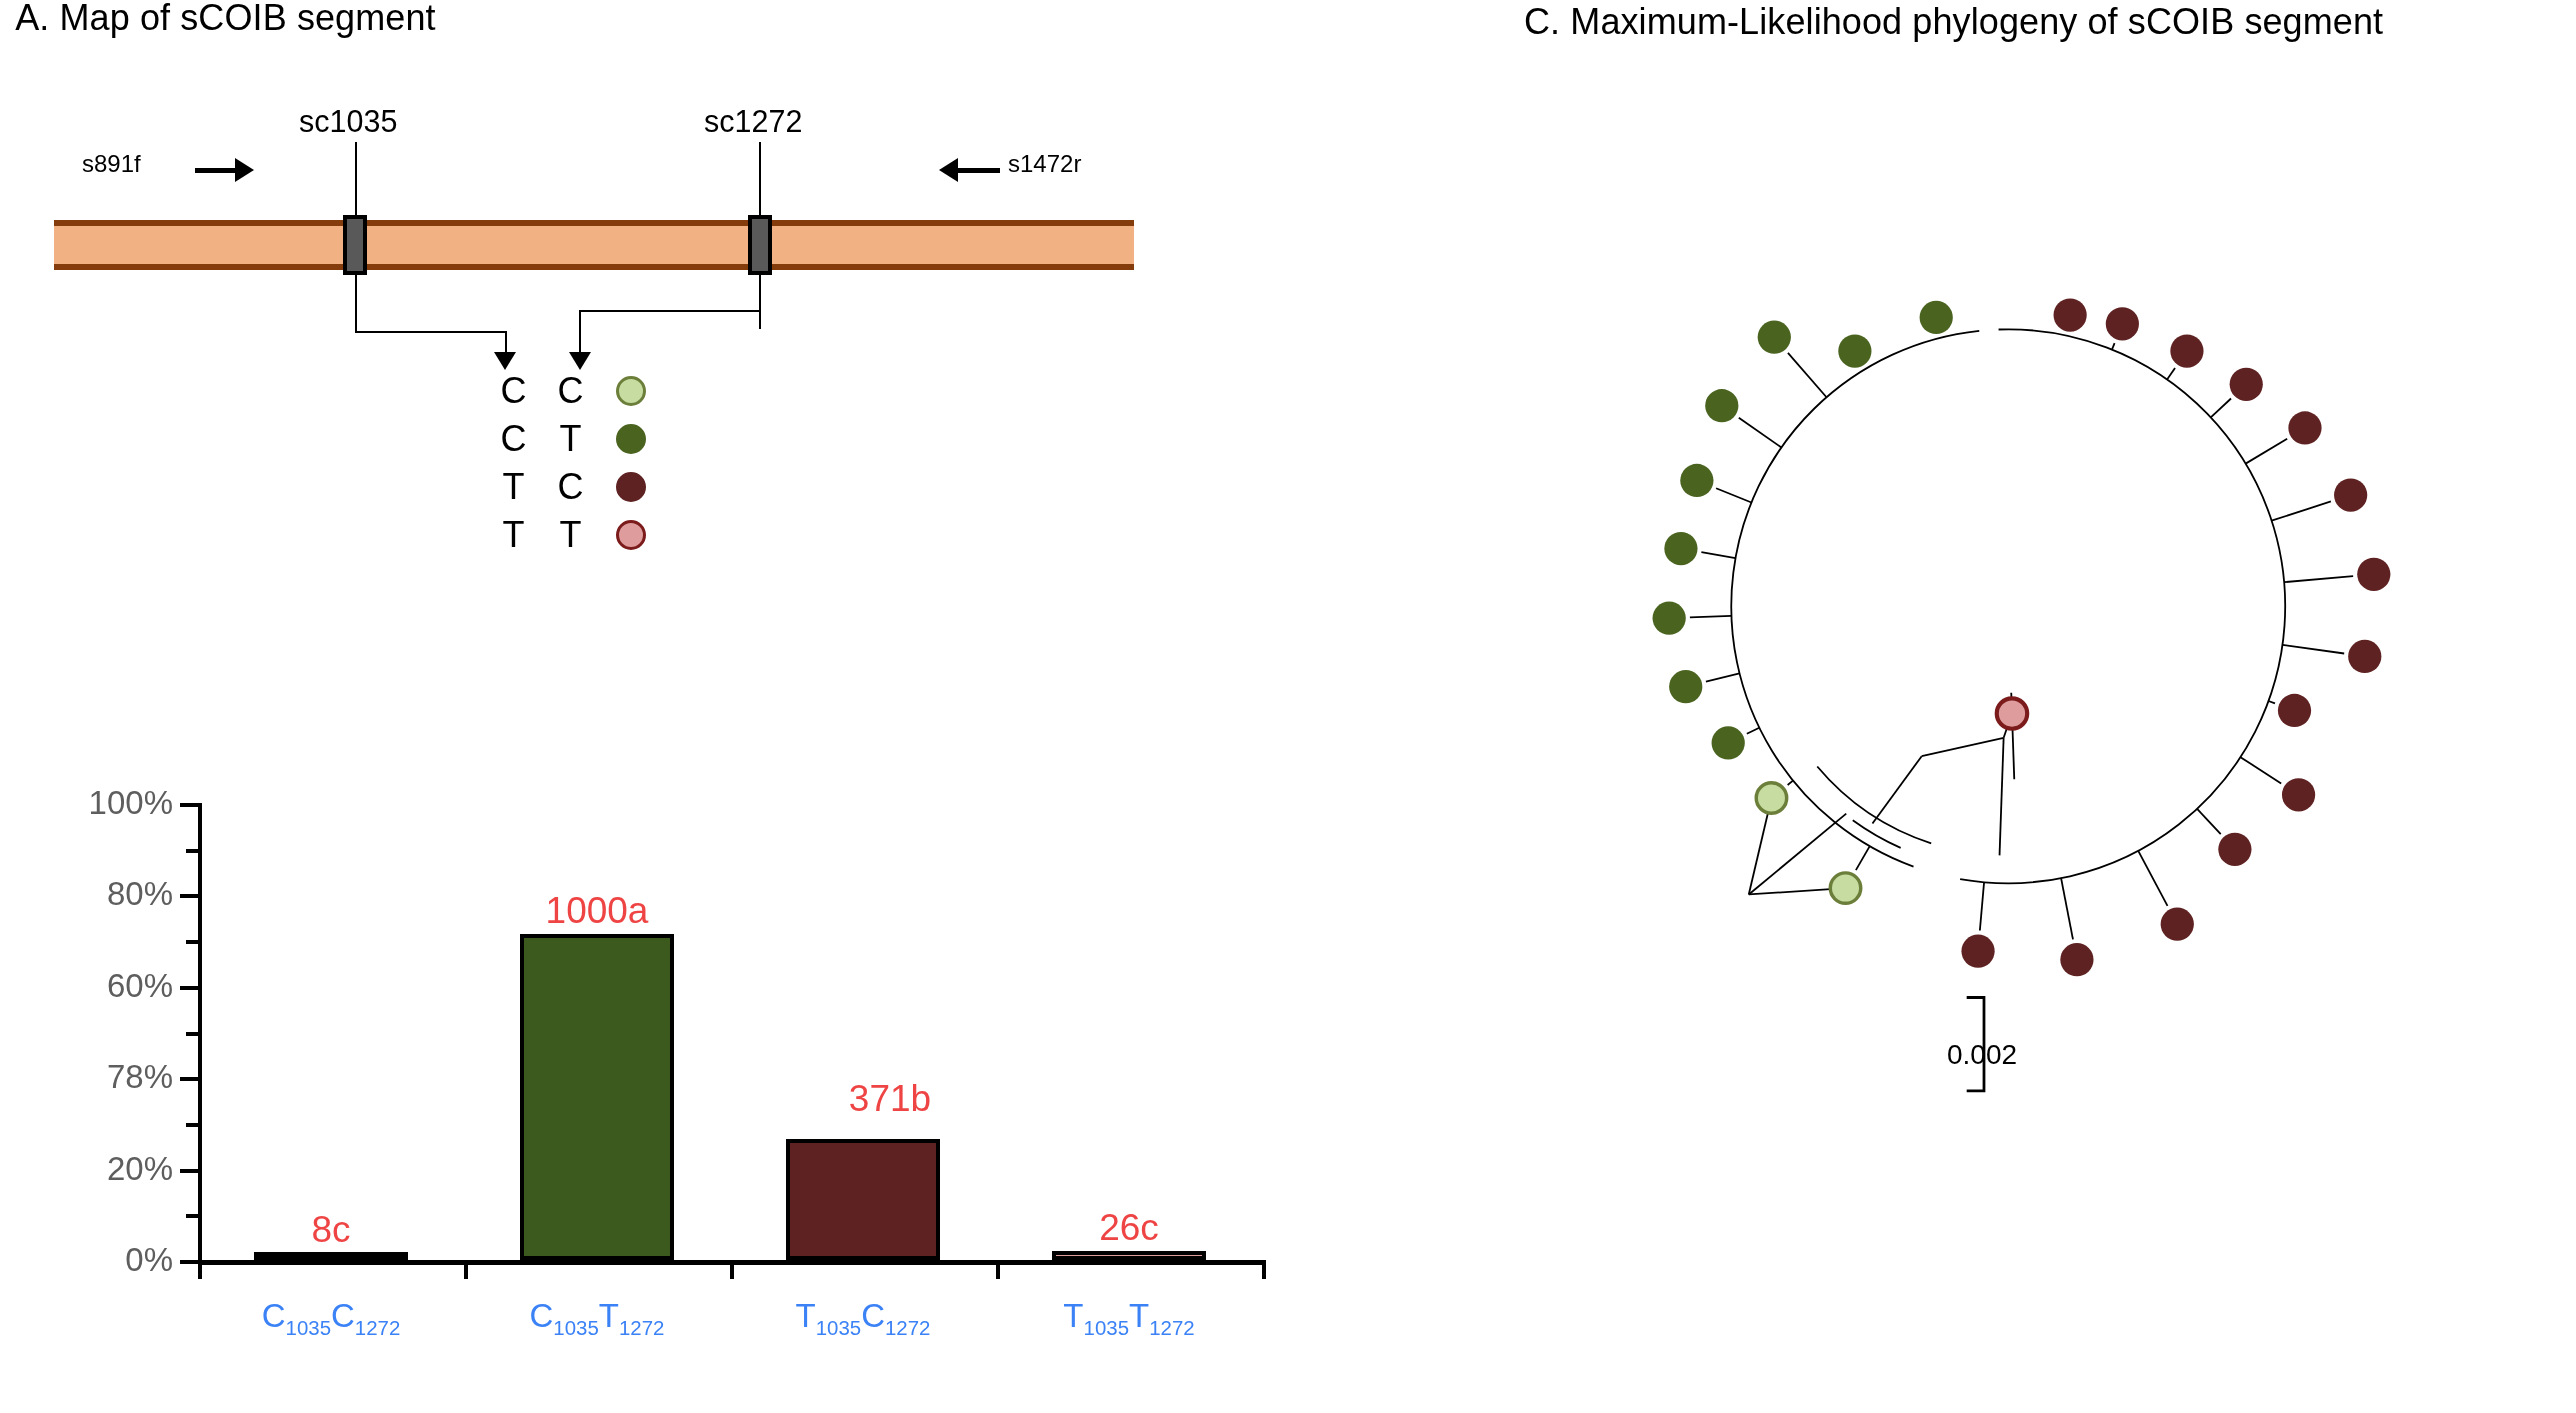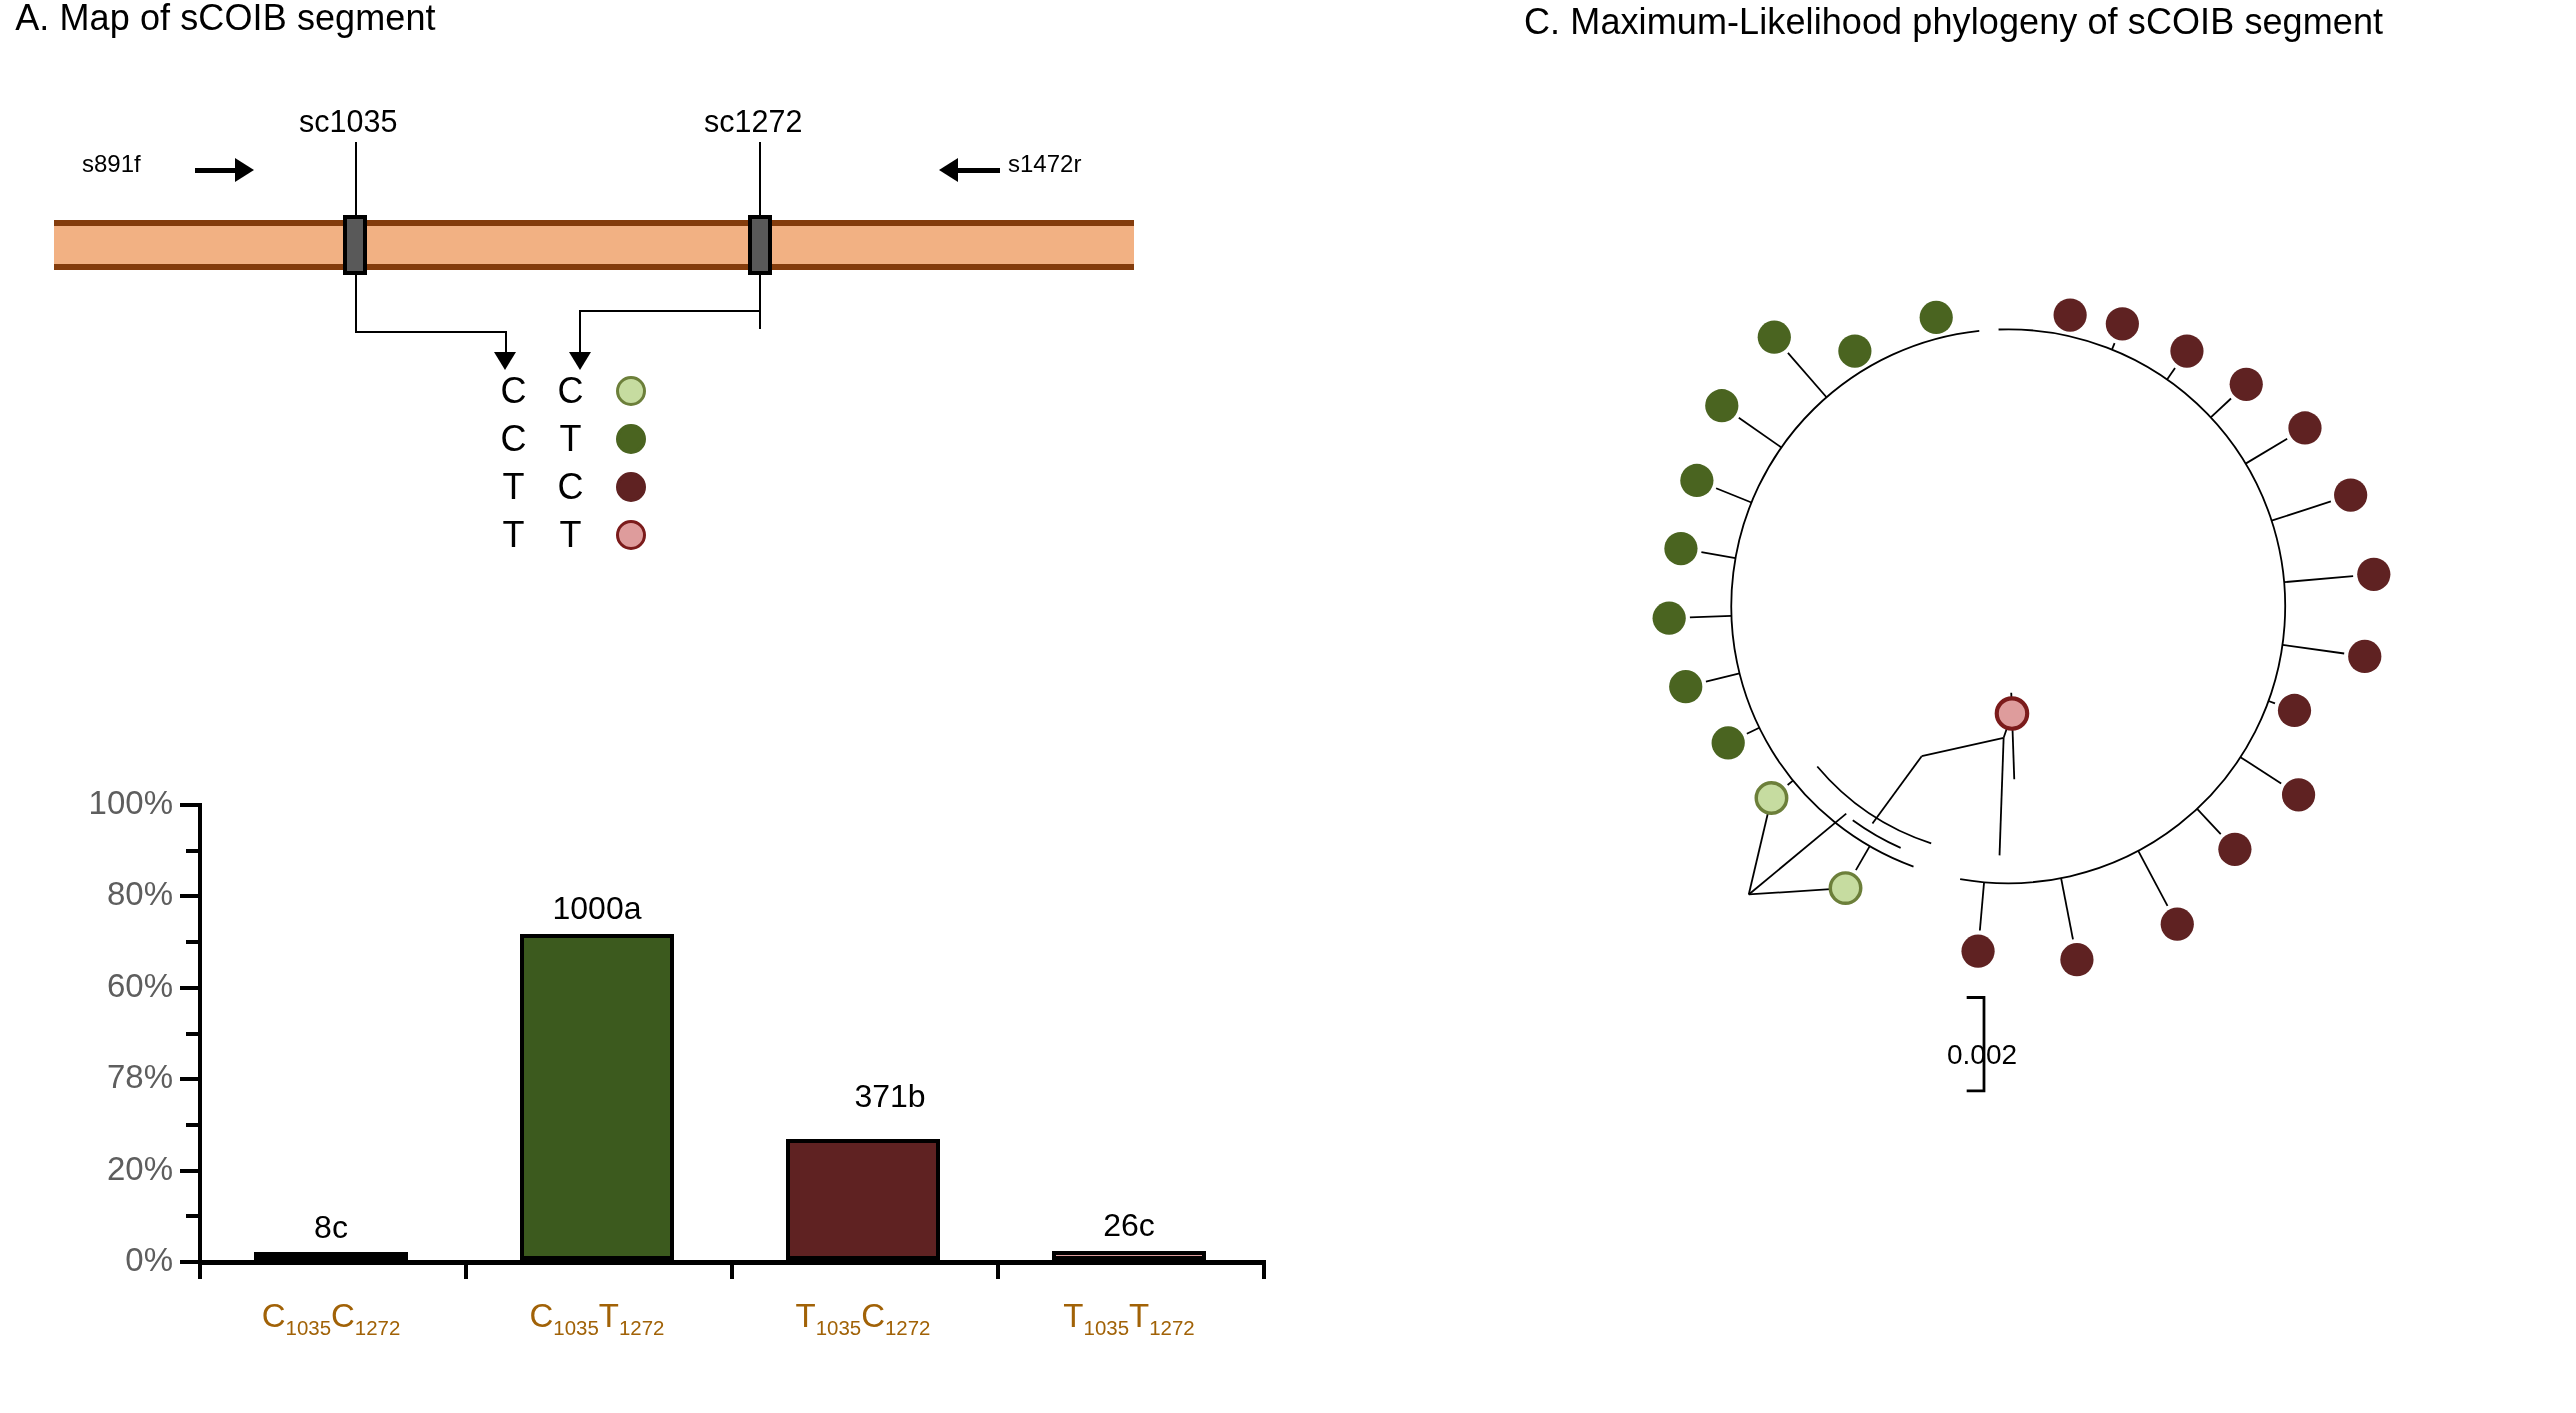--- a/index.html
+++ b/index.html
@@ -55,22 +55,22 @@
   .axisY{position:absolute;left:0;top:0;width:4.2px;height:457px;background:#000;}
   .axisX{position:absolute;left:0;top:457px;width:1064px;height:4.8px;background:#000;}
   .tickY{position:absolute;background:#000;height:3.5px;right:100%;}
   .tickY.major{width:18px;}
   .tickY.minor{width:11.8px;}
   .ylab{position:absolute;right:100%;margin-right:25px;transform:translateY(-50%);
         font-size:33px;color:#5E5E5E;white-space:nowrap;}
   .tickX{position:absolute;top:457px;width:3.5px;height:19.4px;background:#000;}
 
   .bar{position:absolute;bottom:0;border:4.2px solid #000;box-sizing:border-box;}
-  .barlab{position:absolute;transform:translateX(-50%);font-size:32px;color:#000000;white-space:nowrap;}
-  .xcat{position:absolute;top:494px;transform:translateX(-50%);font-size:33px;color:#a16207;white-space:nowrap;}
+  .barlab{position:absolute;transform:translateX(-50%);font-size:37px;color:#ef4444;white-space:nowrap;}
+  .xcat{position:absolute;top:494px;transform:translateX(-50%);font-size:33px;color:#3b82f6;white-space:nowrap;}
   .xcat sub{font-size:.62em;}
 
   
   #panelC{position:absolute;left:1482px;top:4px;width:1094px;height:1413px;}
   #titleC{left:42px;top:-2.8px;}
   #treeSvg{position:absolute;left:0;top:76px;}
   .scalelab{position:absolute;font-size:28px;color:#000;}
 </style>
 </head>
 <body>

